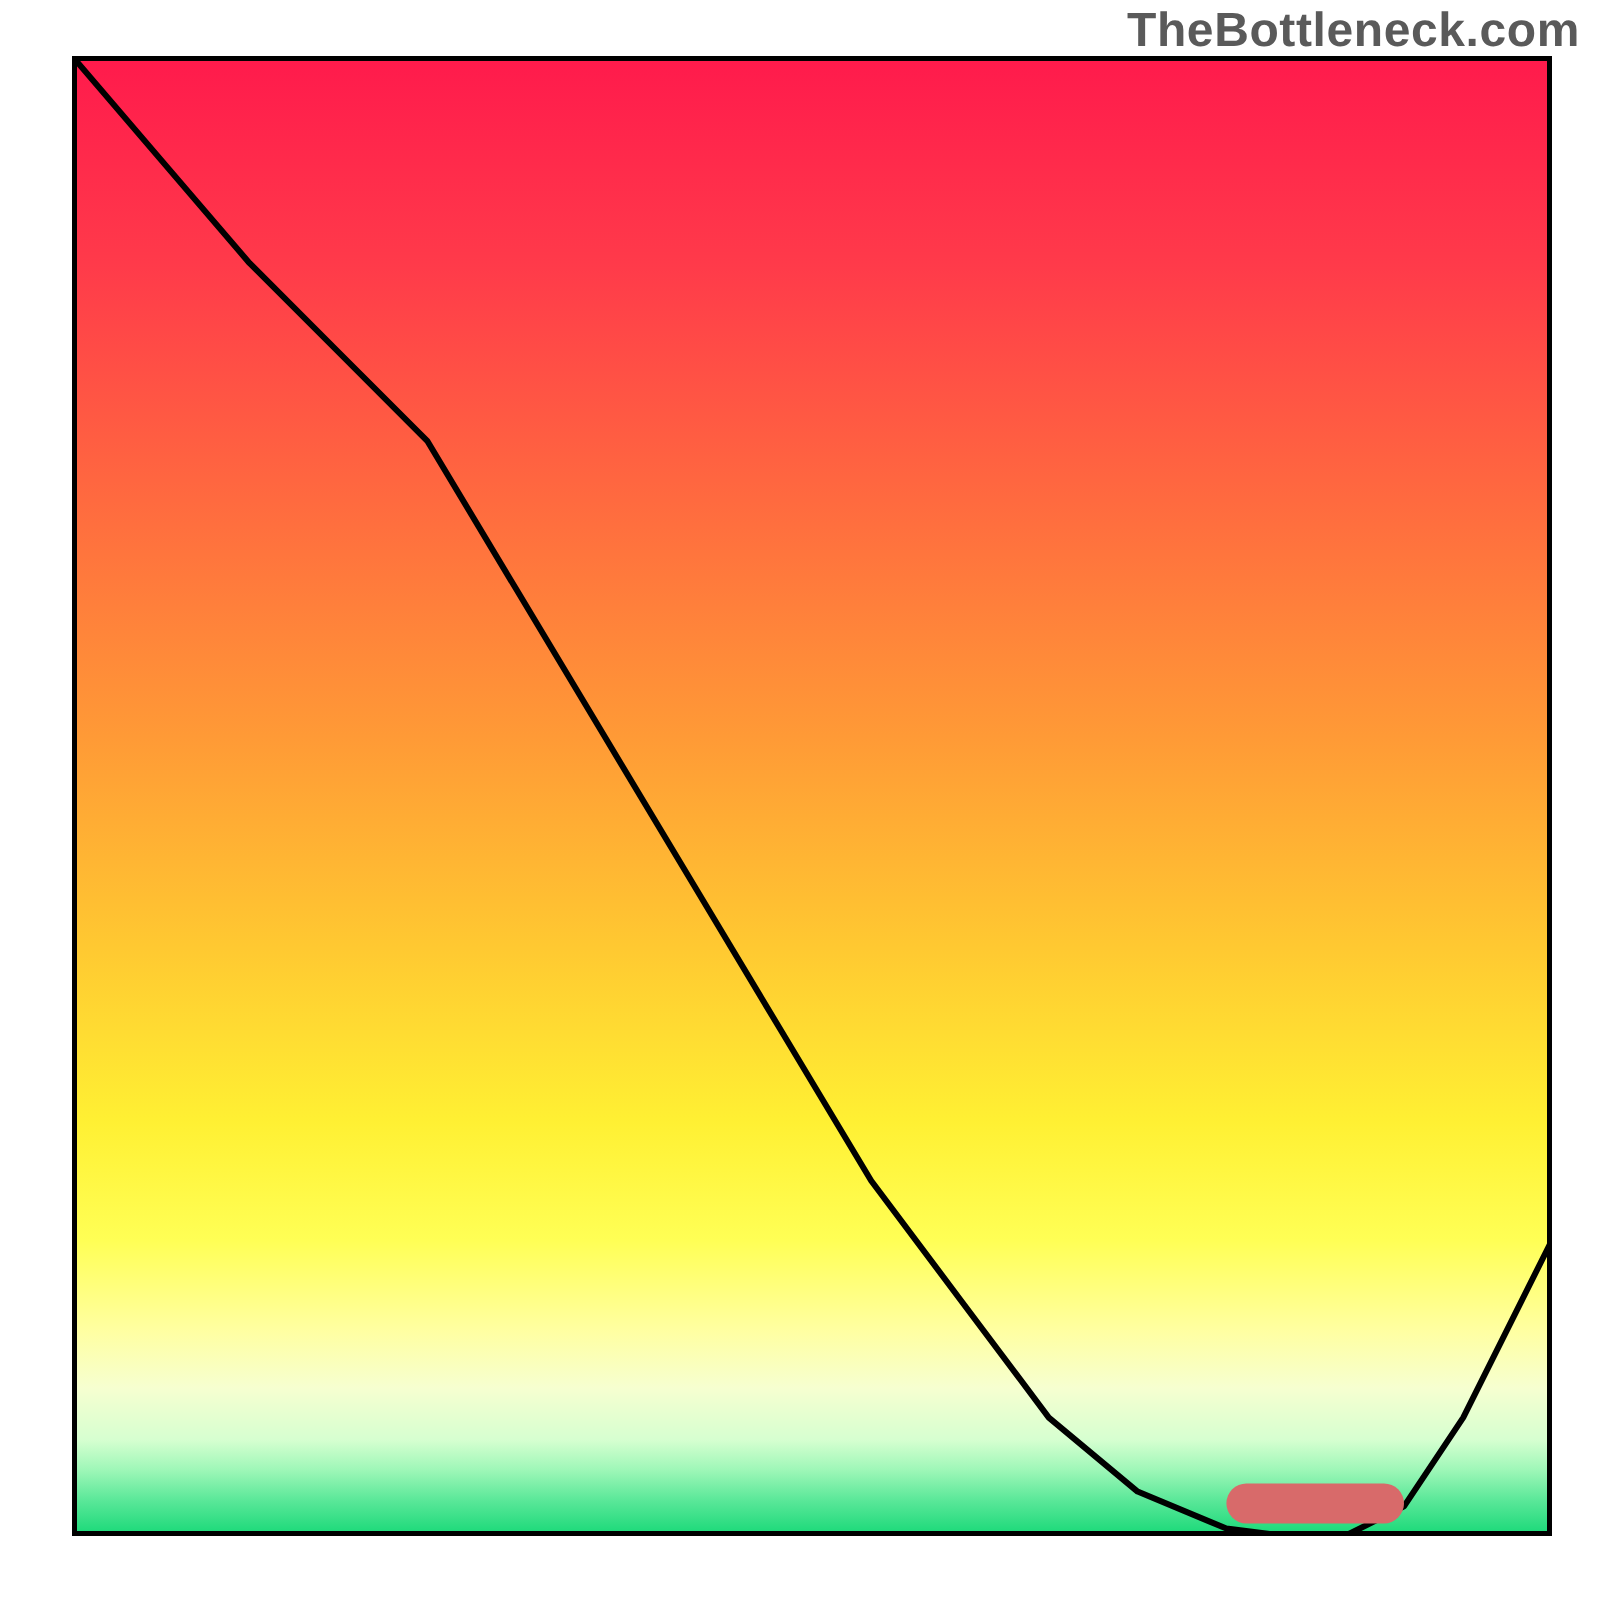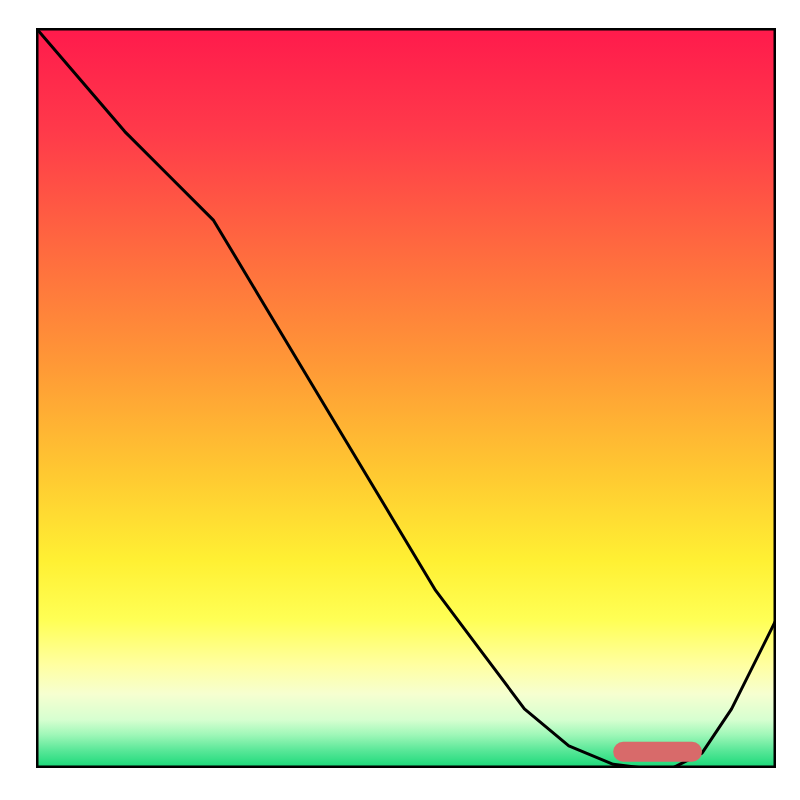--- a/index.html
+++ b/index.html
@@ -33,20 +33,21 @@
     width: 740px;
     height: 740px;
   }
   svg { display: block; }
 </style>
 </head>
 <body>
 
 <div class="stage">
 
+  <div class="watermark">TheBottleneck.com</div>
 
   <div class="plot">
     <svg id="chart-svg" viewBox="0 0 740 740" width="740" height="740">
       <defs>
         <linearGradient id="bg-grad" x1="0" y1="0" x2="0" y2="1">
             <stop offset="0%" stop-color="#ff1a4c"></stop>
             <stop offset="14.000000000000002%" stop-color="#ff3a4a"></stop>
             <stop offset="30%" stop-color="#ff6a3f"></stop>
             <stop offset="46%" stop-color="#ff9a36"></stop>
             <stop offset="60%" stop-color="#ffc831"></stop>

